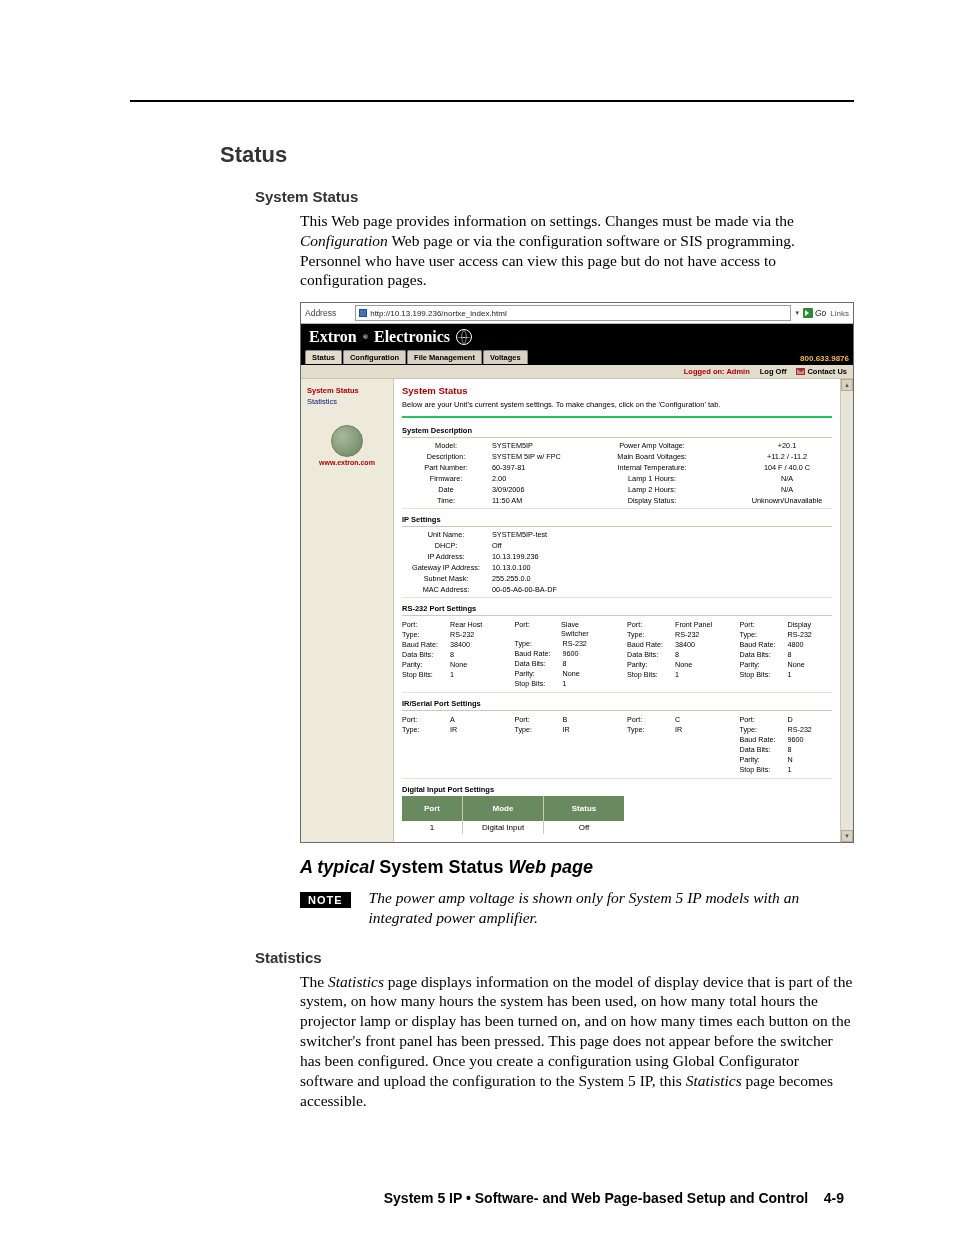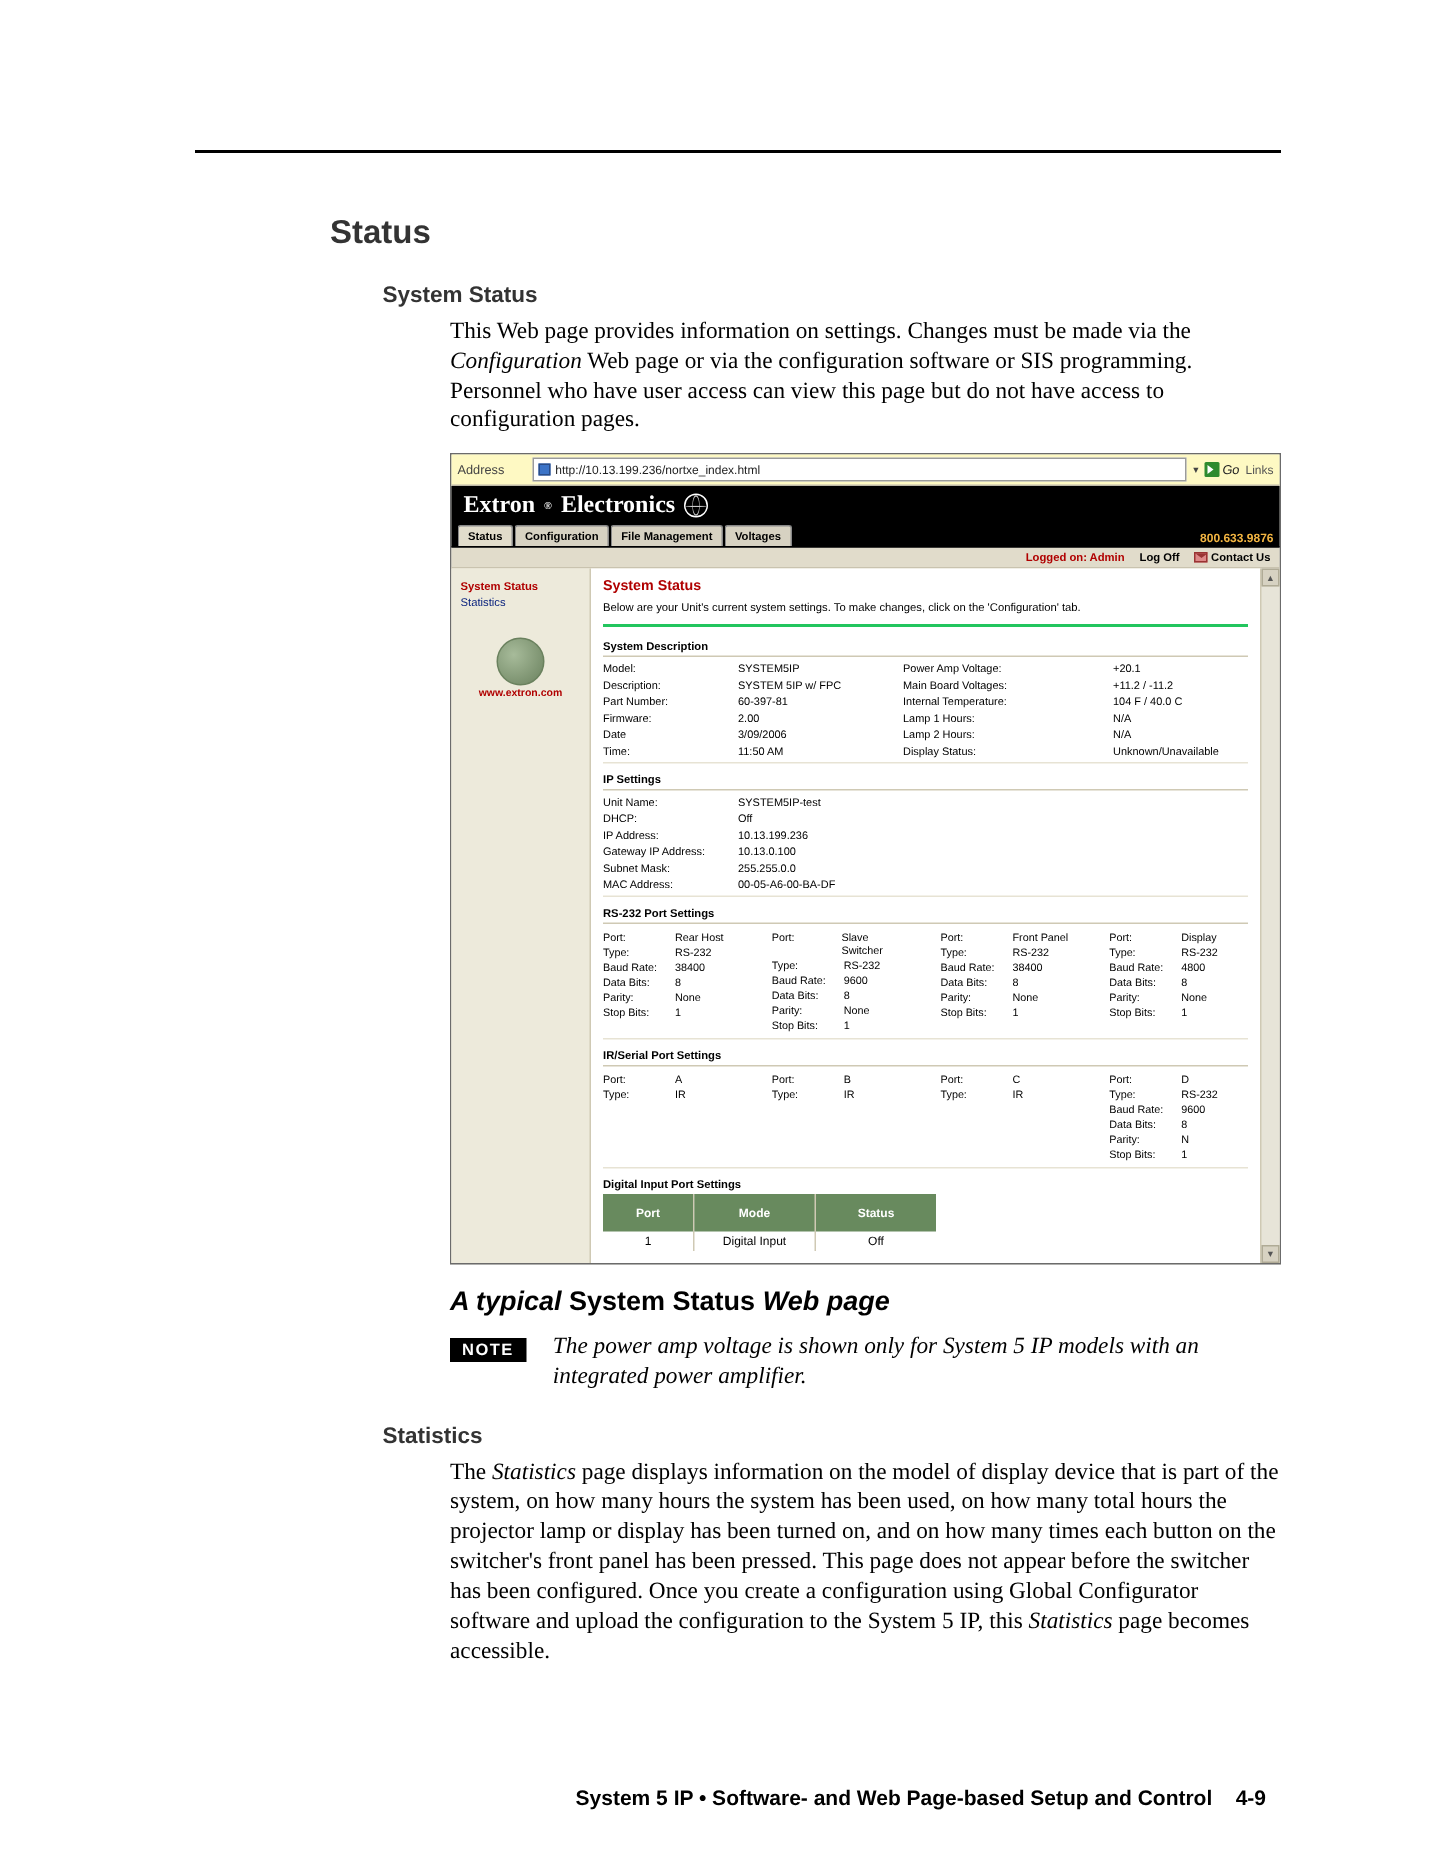--- a/index.html
+++ b/index.html
@@ -83,21 +83,21 @@
     width: 552px;
     margin: 12px 0 6px 170px;
     border: 1px solid #6b6b6b;
     font-family: Verdana, Arial, sans-serif;
     font-size: 8px;
     background: #eceae3;
   }
   .addr-bar {
     display: flex;
     align-items: center;
-    background: #fef9c3;
+    background: #ffffff;
     border-bottom: 1px solid #bdb8a7;
     padding: 2px 4px;
     gap: 4px;
   }
   .addr-label { color: #444; font-size: 8.5px; }
   .addr-input {
     flex: 1;
     background: #fff;
     border: 1px solid #9b9b9b;
     padding: 1px 3px;
@@ -288,20 +288,21 @@
     border-bottom: 1px solid #cfc9b4;
     padding: 2px 0;
     margin-top: 4px;
   }
   .kv-row {
     display: flex;
     gap: 10px;
     padding: 3px 0;
     border-bottom: 1px solid #e7e3d4;
     font-size: 7.3px;
+    text-align: center;
   }
   .kv-col { display:flex; flex-direction:column; gap:2px;}
   .kv-col.c1 { width: 190px;}
   .kv-col.c2 { width: 130px;}
   .kv-col.c3 { flex:1;}
   .kv { display:flex; gap:2px;}
   .kv .k { width: 88px;}
   .kv .v { }
   .kv2 .k { width: 100px;}
 

